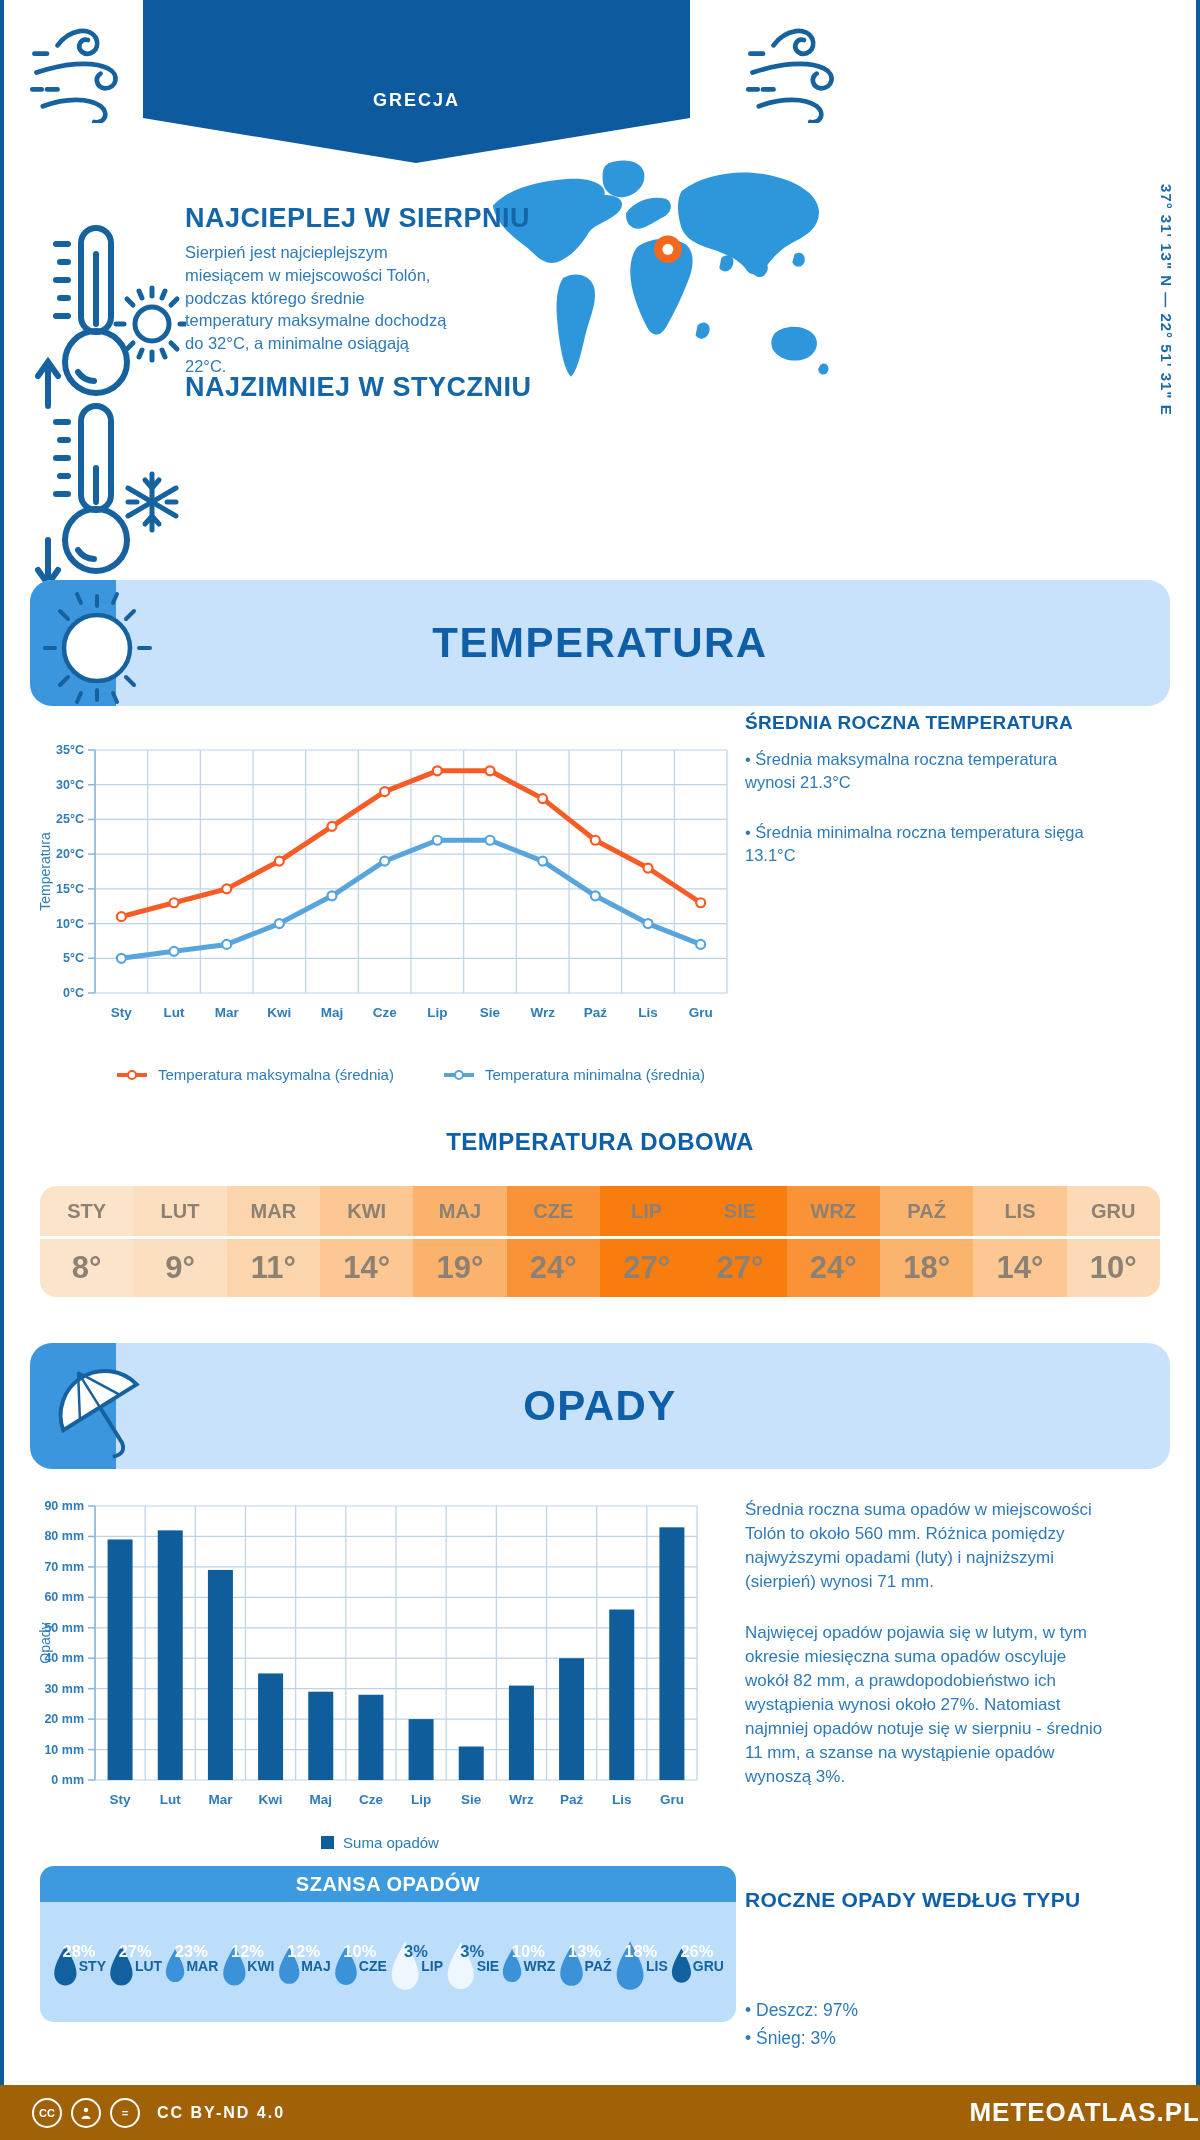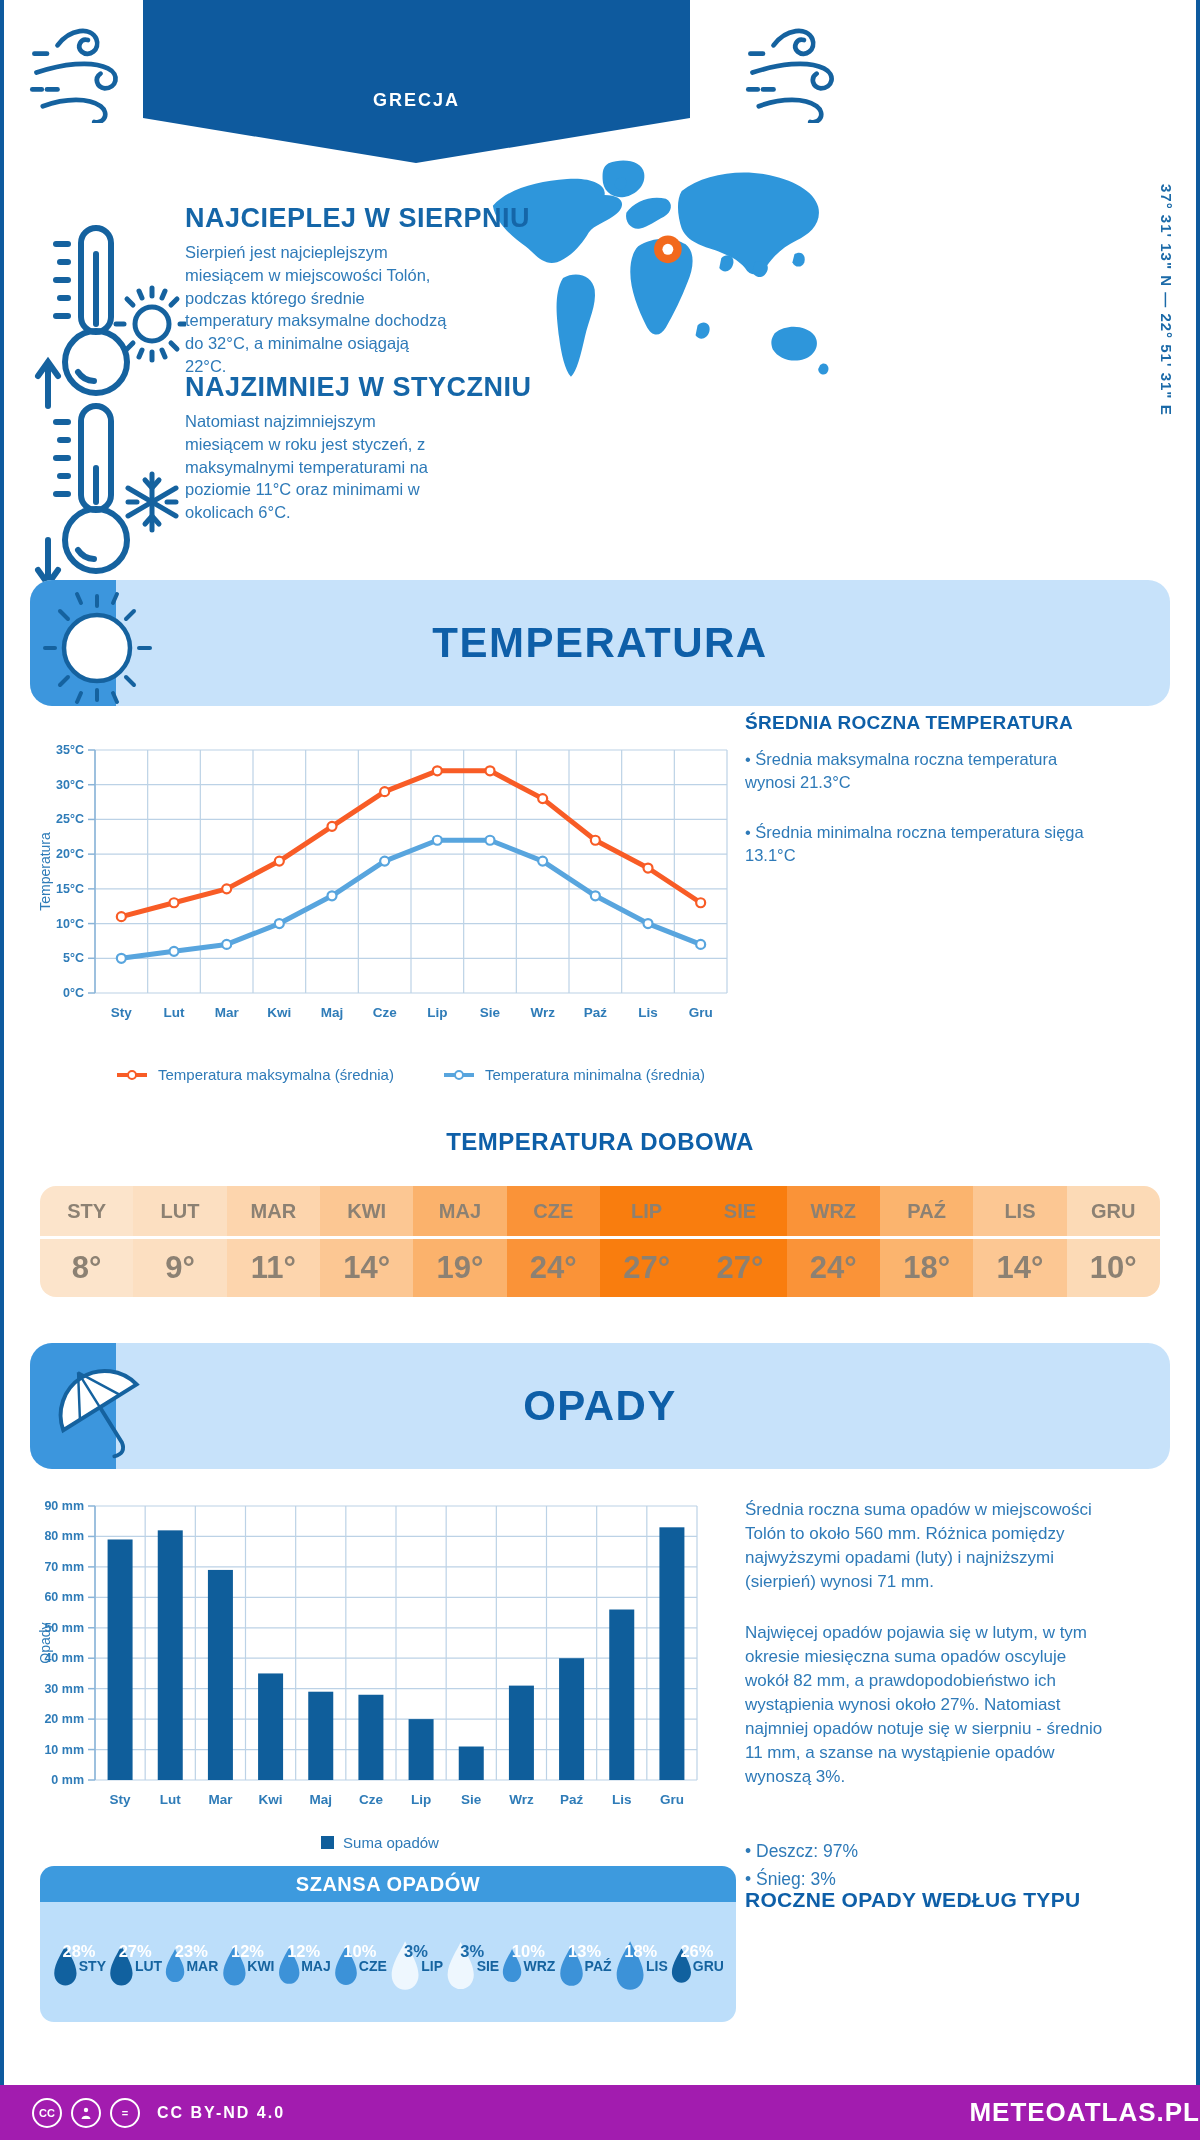--- a/index.html
+++ b/index.html
@@ -54,21 +54,21 @@
   
   .chance-box{position:absolute;left:40px;top:1866px;width:696px;}
   .chance-head{height:36px;background:#3d9ade;border-radius:14px 14px 0 0;display:flex;align-items:center;justify-content:center;
     color:#fff;font-size:20px;font-weight:800;letter-spacing:.5px;}
   .chance-body{height:120px;background:#bcdefa;border-radius:0 0 14px 14px;display:flex;justify-content:space-between;padding:0 12px;}
   .droplet{width:54px;position:relative;display:flex;align-items:center;padding-top:7px;}
   .droplet .pct{position:absolute;top:40px;width:100%;text-align:center;font-size:16.5px;font-weight:800;}
   .droplet .dmonth{margin-top:1px;font-size:14px;font-weight:800;color:#15639f;}
 
   
-  .footer{position:absolute;left:0;top:2085px;width:1200px;height:55px;background:#a21caf;
+  .footer{position:absolute;left:0;top:2085px;width:1200px;height:55px;background:#a16207;
     display:flex;align-items:center;justify-content:space-between;}
   .footer-left{display:flex;align-items:center;gap:9px;margin-left:32px;}
   .cc-circle{width:26px;height:26px;border:2px solid #fff;border-radius:50%;display:flex;align-items:center;justify-content:center;
     color:#fff;font-size:11px;font-weight:800;}
   .license{color:#fff;font-weight:800;font-size:16px;letter-spacing:2px;margin-left:8px;}
   .site{color:#fff;font-weight:800;font-size:26px;letter-spacing:1px;}
 
   .abs{position:absolute;}
   svg text{font-family:"Liberation Sans","DejaVu Sans",sans-serif;}
 </style>
@@ -180,21 +180,20 @@
       <path d="M118 76 V132"></path>
         <path d="M94 90 L142 118"></path>
         <path d="M142 90 L94 118"></path>
       <path d="M111 82 L118 90 L125 82"></path>
         <path d="M111 126 L118 118 L125 126"></path>
       <path d="M94 104 L103 104"></path>
         <path d="M133 104 L142 104"></path>
     </g>
   </svg>
   <div class="hl-title" style="left:185px;top:372px;">NAJZIMNIEJ W STYCZNIU</div>
-  <div class="hl-text" style="left:185px;top:410px;">Natomiast najzimniejszym miesiącem w roku jest styczeń, z maksymalnymi temperaturami na poziomie 11°C oraz minimami w okolicach 6°C.</div>
 
   <div class="banner" style="top:580px;">
     <div class="strip"></div>
     <div class="banner-title">TEMPERATURA</div>
   </div>
   <svg class="abs banner-icon" style="left:40px;top:588px;" width="118" height="118" viewBox="0 0 118 118">
     <circle cx="57" cy="60" r="33" fill="#ffffff" stroke="#15629f" stroke-width="4.5"></circle>
     <g fill="none" stroke="#15629f" stroke-width="4" stroke-linecap="round">
       <path d="M57 18 V8"></path>
         <path d="M57 102 V112"></path>
@@ -558,21 +557,21 @@
           <svg width="46" height="73" viewBox="0 0 48 76">
         <path d="M24 2 C28 12 44 34 44 52 C44 65 35 74 24 74 C13 74 4 65 4 52 C4 34 20 12 24 2 Z" fill="#11619f"></path>
           </svg>
       <span class="pct" style="color:#ffffff">26%</span>
       <span class="dmonth">GRU</span>
         </div>
       </div>
   </div>
 
   <div class="panel-title" style="left:745px;top:1888px;font-size:21px;">ROCZNE OPADY WEDŁUG TYPU</div>
-  <div class="panel-text" style="left:745px;top:1837px;font-size:17.5px;line-height:1.6;">
+  <div class="panel-text" style="left:745px;top:1996px;font-size:17.5px;line-height:1.6;">
     <div>• Deszcz: 97%</div>
     <div>• Śnieg: 3%</div>
   </div>
 
   <div class="footer">
     <div class="footer-left">
       <span class="cc-circle">CC</span>
       <span class="cc-circle">
         <svg width="14" height="14" viewBox="0 0 14 14">
             <circle cx="7" cy="4" r="2.2" fill="#fff"></circle>

